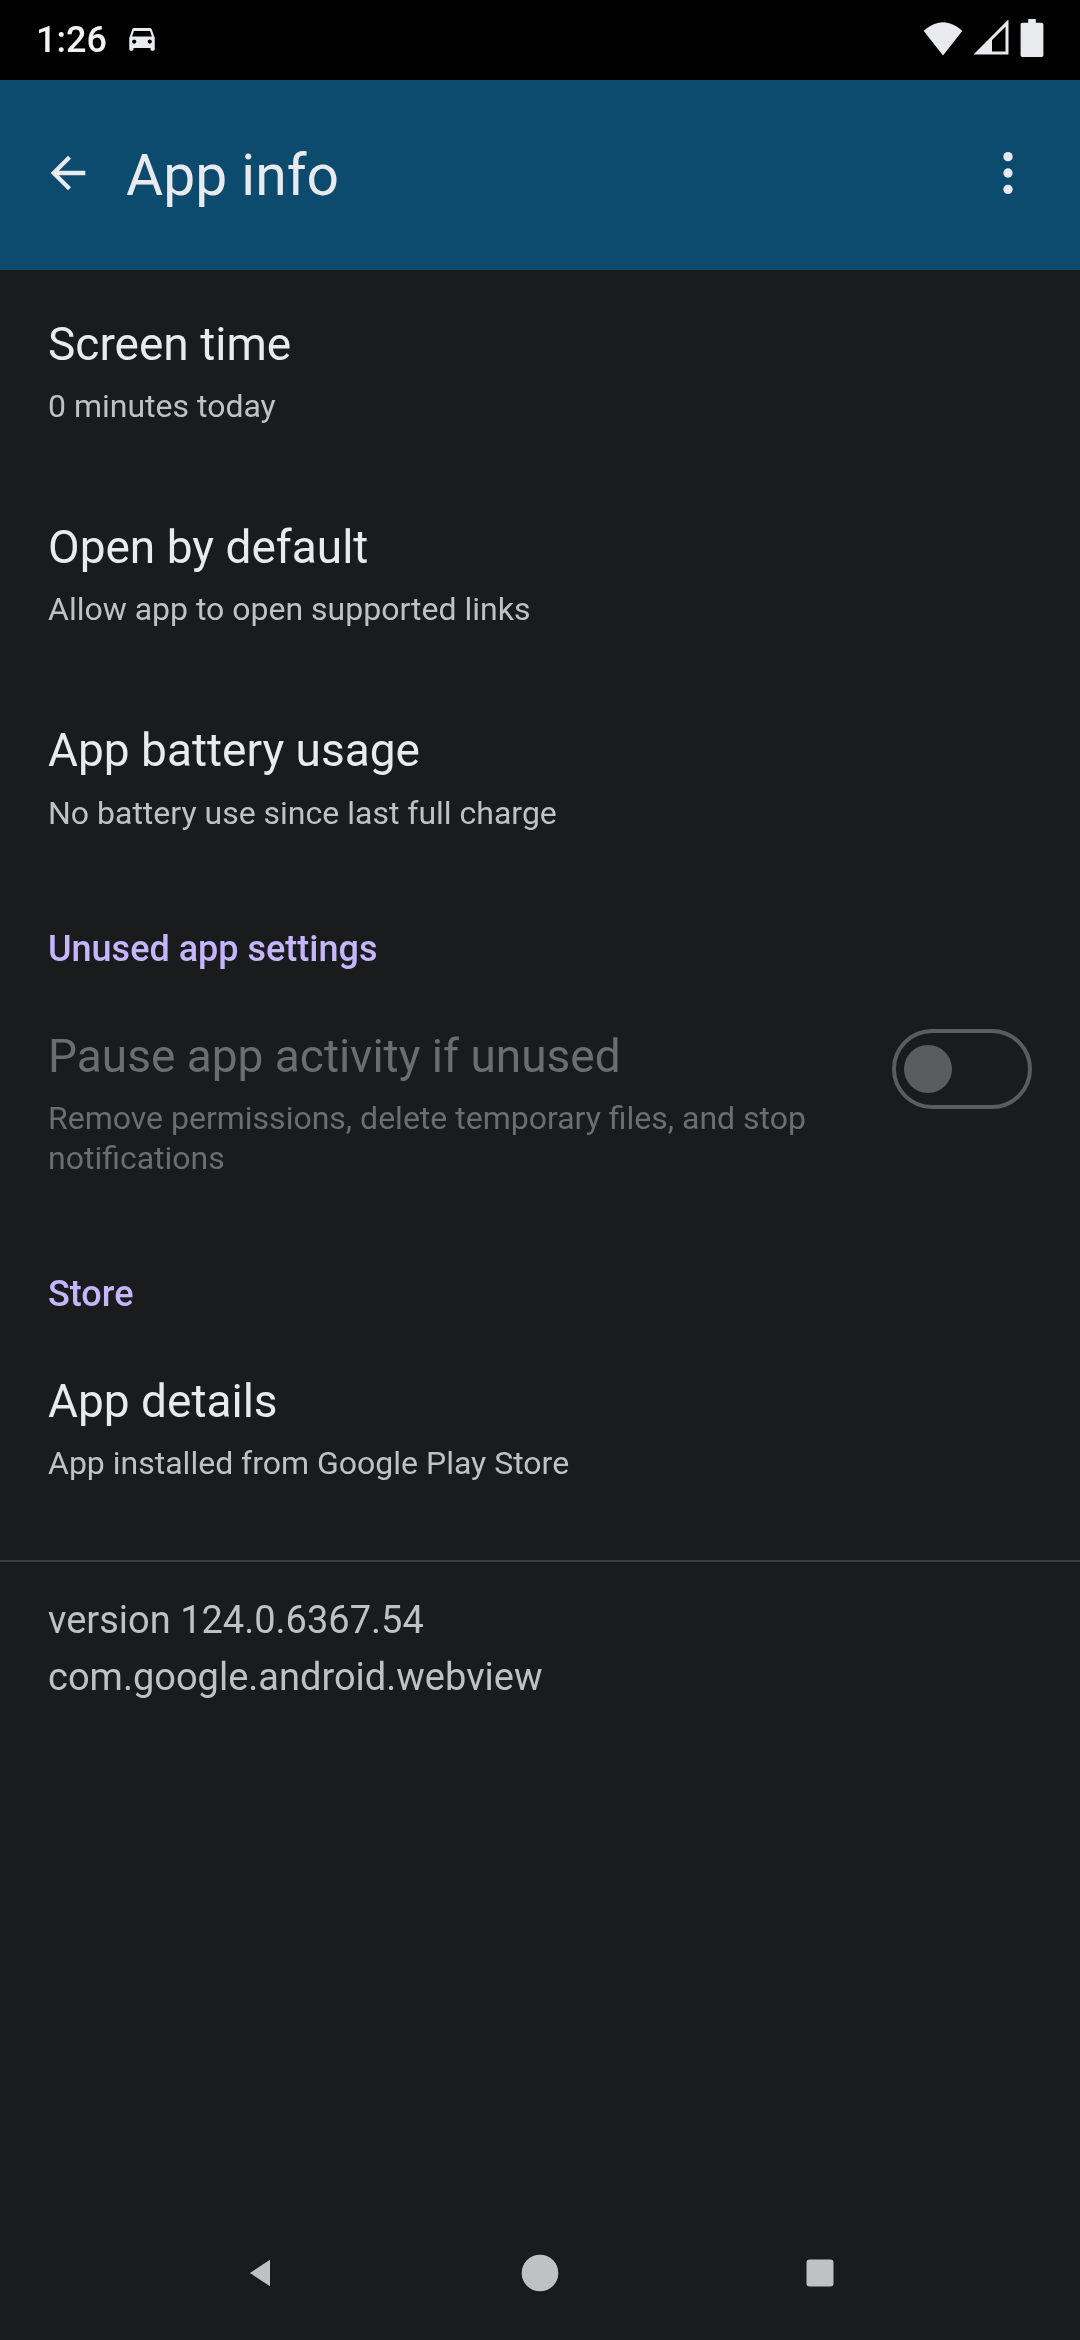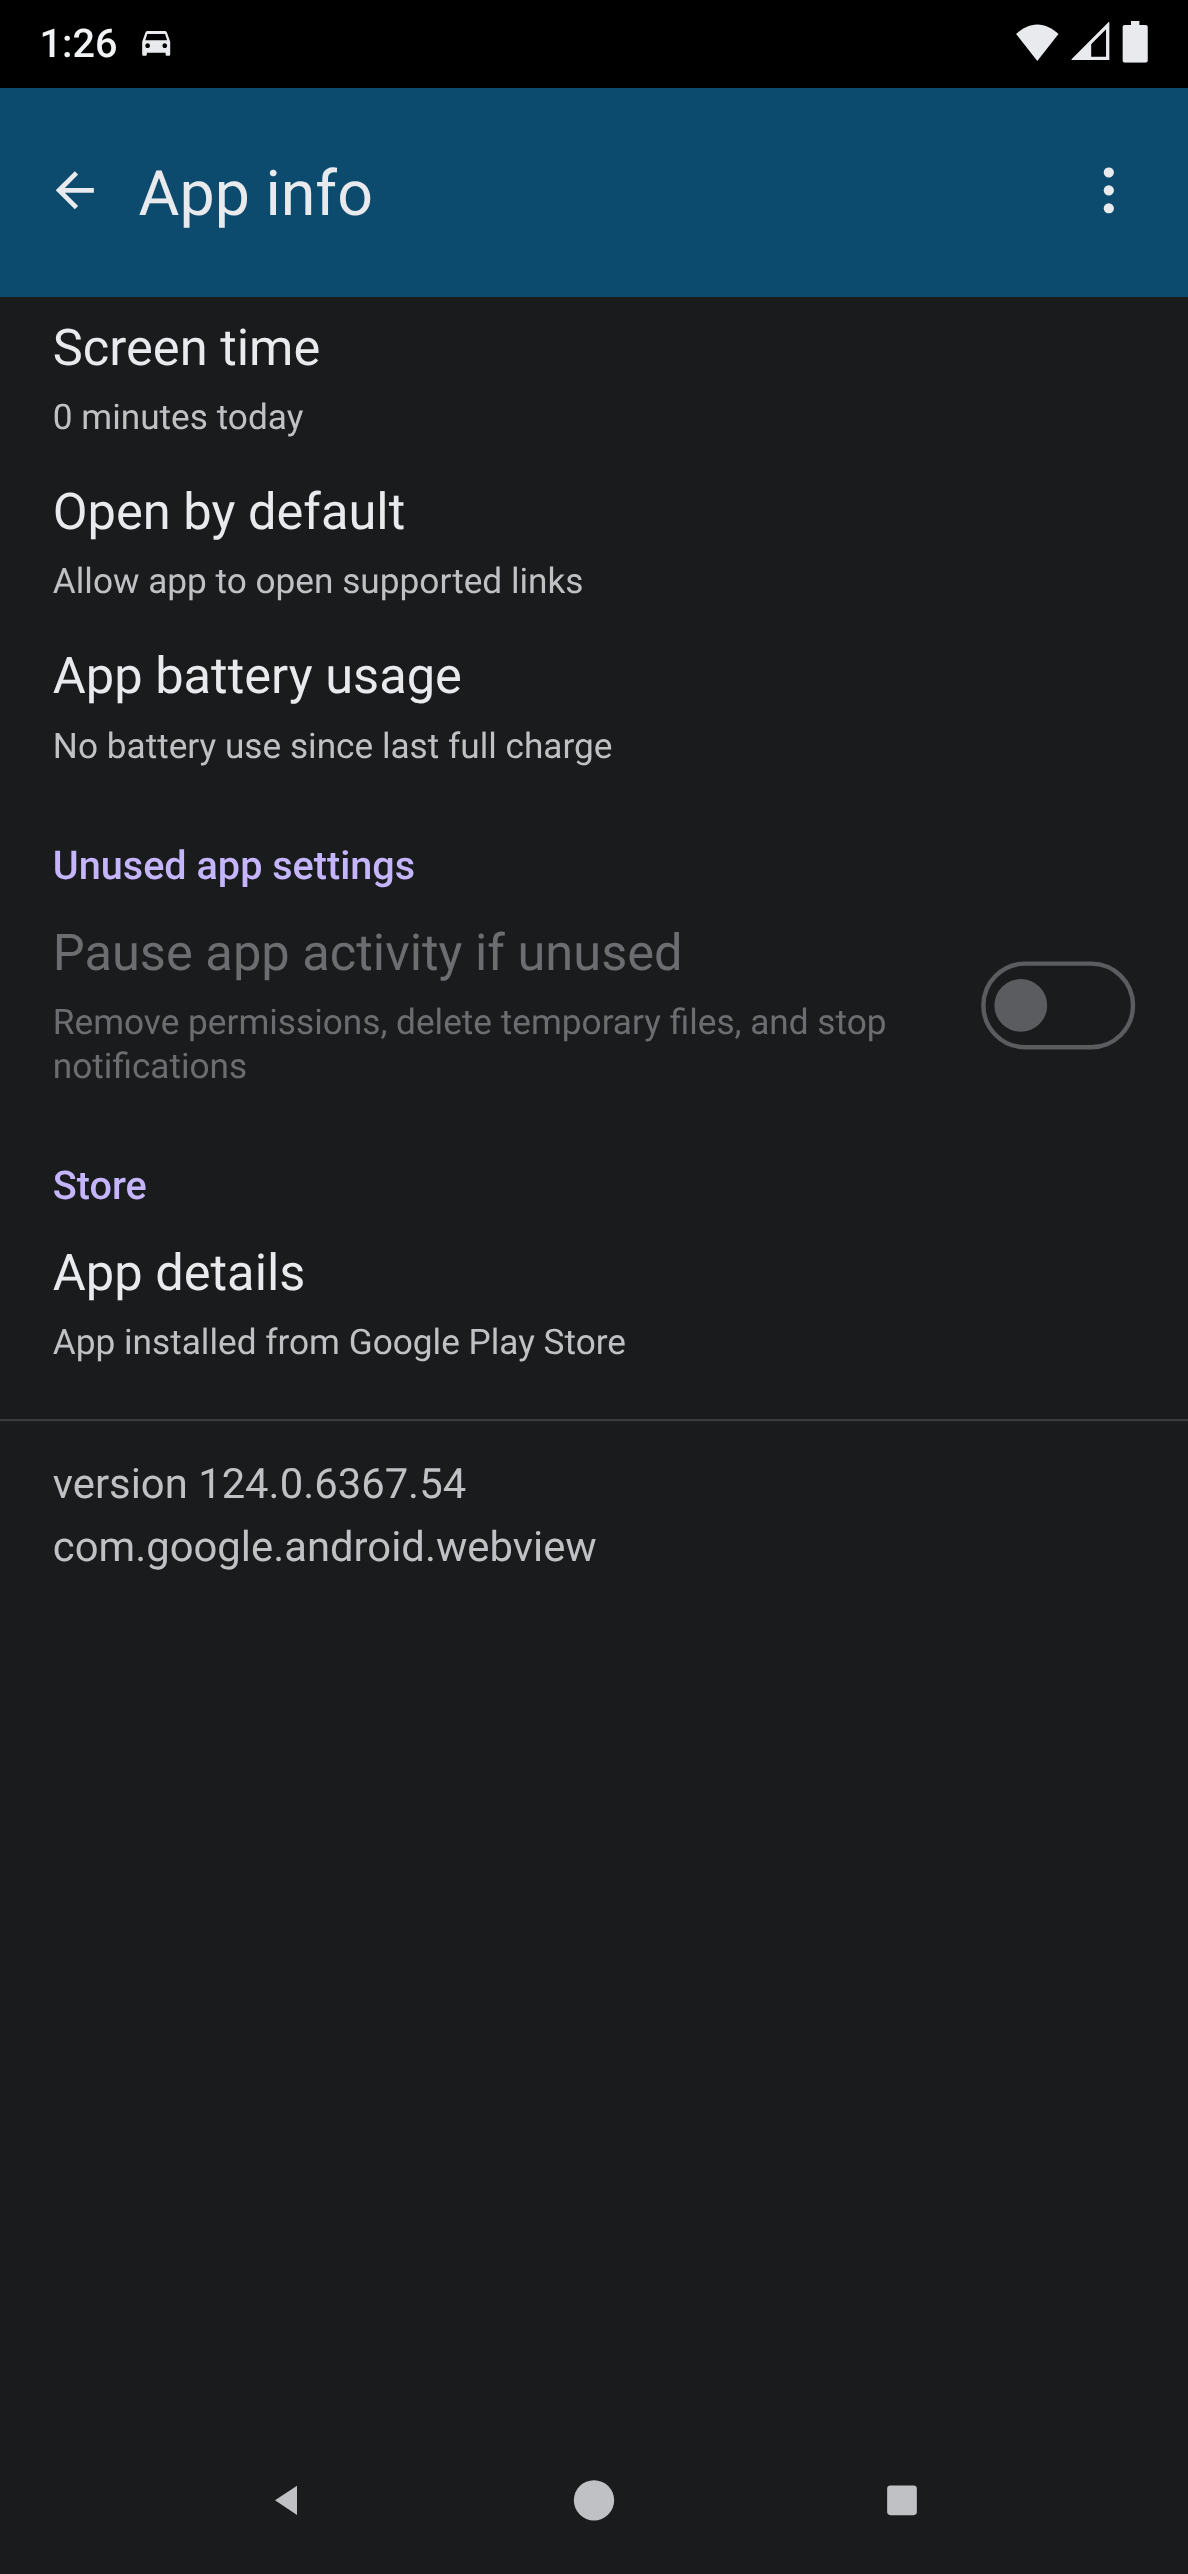--- a/index.html
+++ b/index.html
@@ -10,30 +10,30 @@
   .status-time { font-size: 36px; font-weight: 500; color: #f1f3f4; }
   .status-right { display: flex; align-items: center; gap: 10px; }
   
   .app-bar { height: 190px; background: #0c4a6e; display: flex; align-items: center; padding: 0 20px; position: relative; }
   .back-btn { width: 96px; height: 96px; display: flex; align-items: center; justify-content: center; border-radius: 50%; }
   .app-bar-title { font-size: 57px; font-weight: 400; color: #e8eaed; margin-left: 10px; }
   .more-btn { position: absolute; right: 24px; width: 96px; height: 96px; display: flex; align-items: center; justify-content: center; border-radius: 50%; }
   
   .content { padding: 0 48px; }
   
-  .list-item { padding: 20px 0; }
+  .list-item { padding: 47px 0; }
   .item-title { font-size: 46px; font-weight: 400; color: #e8eaed; line-height: 1.2; }
   .item-subtitle { font-size: 32px; font-weight: 400; color: #bfc1c4; margin-top: 14px; line-height: 1.25; }
   
   .section-header { font-size: 36px; font-weight: 500; color: #c4b5fd; padding: 48px 0 12px 0; }
   
   .item-disabled .item-title { color: #6b6d70; }
   .item-disabled .item-subtitle { color: #6b6d70; }
   
-  .row-with-toggle { display: flex; align-items: center; gap: 41px; }
+  .row-with-toggle { display: flex; gap: 41px; }
   .row-text { flex: 1; }
   
   .toggle { position: relative; width: 140px; height: 80px; border: 4px solid #5a5c5f; border-radius: 60px; display: flex; align-items: center; padding: 0 8px; }
   .toggle-knob { width: 48px; height: 48px; border-radius: 50%; background: #5a5c5f; }
   
   .divider { height: 2px; background: #3a3b3d; margin: 30px -48px 0 -48px; }
   
   .footer { padding: 30px 0; }
   .footer-line { font-size: 38px; color: #bfc1c4; line-height: 1.5; }
   

